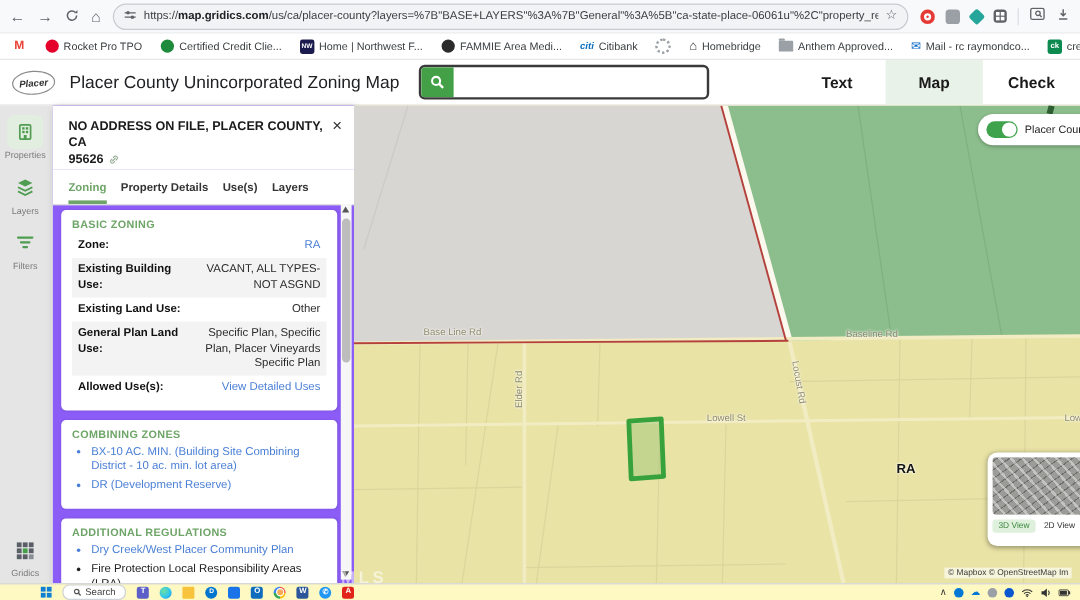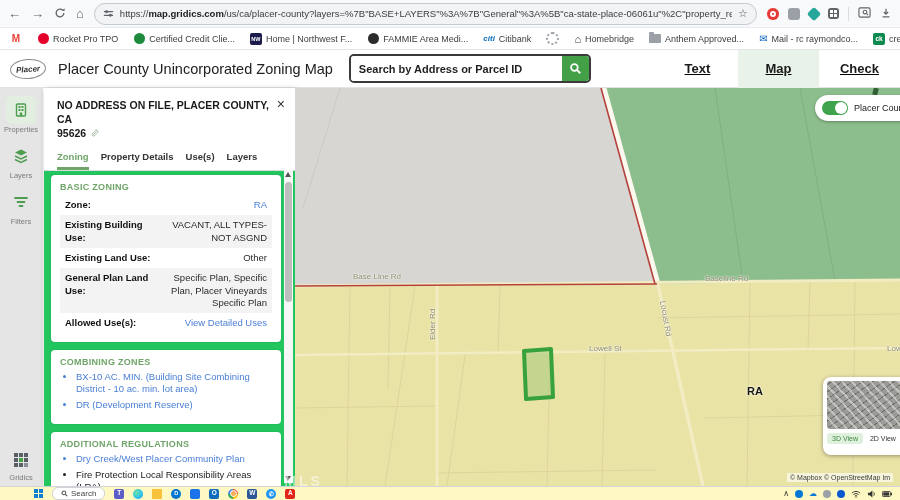--- a/index.html
+++ b/index.html
@@ -40,34 +40,34 @@
   #appbar{position:absolute;left:0;top:50px;width:900px;height:38px;background:#fff;border-bottom:1px solid #e3e3e3;
           display:flex;align-items:center;padding-left:10px;box-sizing:border-box;}
   #logo{width:34px;height:18px;border:1px solid #8a8a8a;border-radius:50%;display:flex;align-items:center;justify-content:center;
         font-size:8px;font-style:italic;font-weight:bold;color:#333;transform:rotate(-4deg);}
   #app-title{margin-left:12px;font-size:14.5px;color:#202124;font-weight:500;white-space:nowrap;}
   #searchbox{margin-left:16px;width:238px;height:25px;border:2px solid #3a3a3a;border-radius:5px;display:flex;overflow:hidden;background:#fff;}
   #searchbox input{flex:1;border:0;outline:none;padding:0 8px;font-size:11px;font-weight:bold;
                    font-family:"Liberation Sans",sans-serif;color:#1f1f1f;}
   #searchbox input::placeholder{color:#1f1f1f;opacity:1;}
   #search-btn{width:27px;background:#43a047;display:flex;align-items:center;justify-content:center;border:0;cursor:pointer;}
-  #header-tabs{margin-left:auto;display:flex;height:38px;text-decoration:underline;}
+  #header-tabs{margin-left:auto;display:flex;height:38px;}
   .htab{width:81px;display:flex;align-items:center;justify-content:center;font-size:13px;font-weight:bold;color:#1a1a1a;}
   .htab.active{background:#e8f2e8;}
 
   
   #rail{position:absolute;left:0;top:88px;width:42px;height:398px;background:#e5e5e5;border-right:1px solid #e6e6e6;}
   .rail-item{display:flex;flex-direction:column;align-items:center;margin-top:8px;}
   .rail-icbox{width:30px;height:28px;display:flex;align-items:center;justify-content:center;border-radius:6px;}
   .rail-item.active .rail-icbox{background:#e2efe0;}
   .rail-label{font-size:7.5px;color:#7a7a7a;margin-top:1px;}
   #rail-bottom{position:absolute;bottom:4px;left:0;width:42px;display:flex;flex-direction:column;align-items:center;}
 
   
-  #panel{position:absolute;left:44px;top:88px;width:251px;height:398px;background:#22c55e;
+  #panel{position:absolute;left:44px;top:88px;width:251px;height:398px;background:#8b5cf6;
          box-shadow:2px 2px 6px rgba(0,0,0,.35);overflow:hidden;}
   #panel-head{background:#fff;padding:10px 26px 0 13px;position:relative;}
   #panel-title{font-size:10.5px;font-weight:bold;color:#1a1a1a;line-height:1.35;}
   #panel-zip{display:inline-flex;align-items:center;gap:4px;}
   #panel-close{position:absolute;top:9px;right:10px;font-size:14px;color:#333;line-height:1;cursor:pointer;}
   #panel-tabs{background:#fff;display:flex;gap:12px;padding:10px 13px 0 13px;border-bottom:1px solid #dcdcdc;}
   .ptab{font-size:9.5px;font-weight:bold;color:#333;padding-bottom:5px;}
   .ptab.active{color:#6fa568;border-bottom:3px solid #6fa568;}
   #panel-body{position:absolute;left:0;right:0;top:79px;bottom:0;overflow:hidden;padding:0 14px 0 7px;}
   .card{background:#fff;border-radius:4px;margin-top:8px;padding:7px 9px 8px 9px;box-shadow:0 0 2px rgba(0,0,0,.12);}
@@ -233,21 +233,20 @@
         <span class="ic-ck">ck</span>
         <span class="bm-label">credit karma</span>
       </div>
 
   </div>
 
   <div id="appbar">
     <div id="logo">Placer</div>
     <div id="app-title">Placer County Unincorporated Zoning Map</div>
     <div id="searchbox">
-      <input placeholder="Search by Address or Parcel ID" style="">
       <button id="search-btn">
         <svg width="13" height="13" viewBox="0 0 12 12">
             <circle cx="5" cy="5" r="3.1" fill="none" stroke="#fff" stroke-width="1.6"></circle>
             <line x1="7.5" y1="7.5" x2="10.4" y2="10.4" stroke="#fff" stroke-width="1.8"></line>
           </svg>
       </button>
     </div>
     <div id="header-tabs">
       <div class="htab">Text</div>
       <div class="htab active">Map</div>

